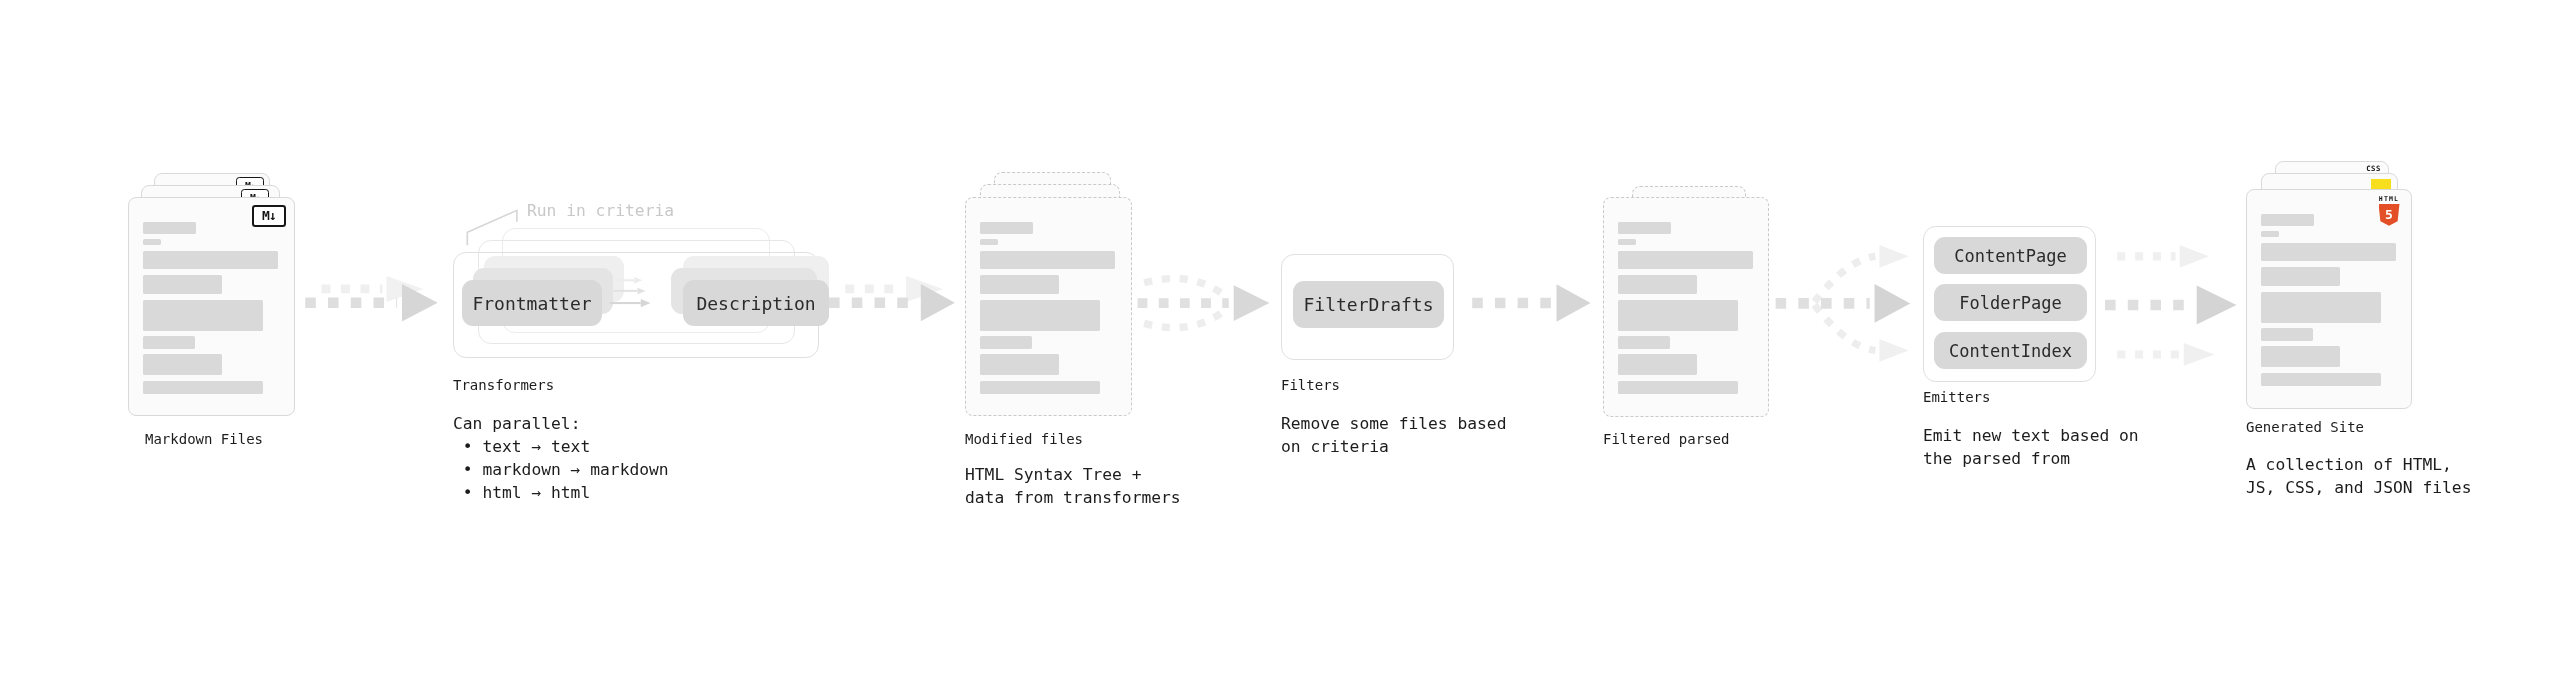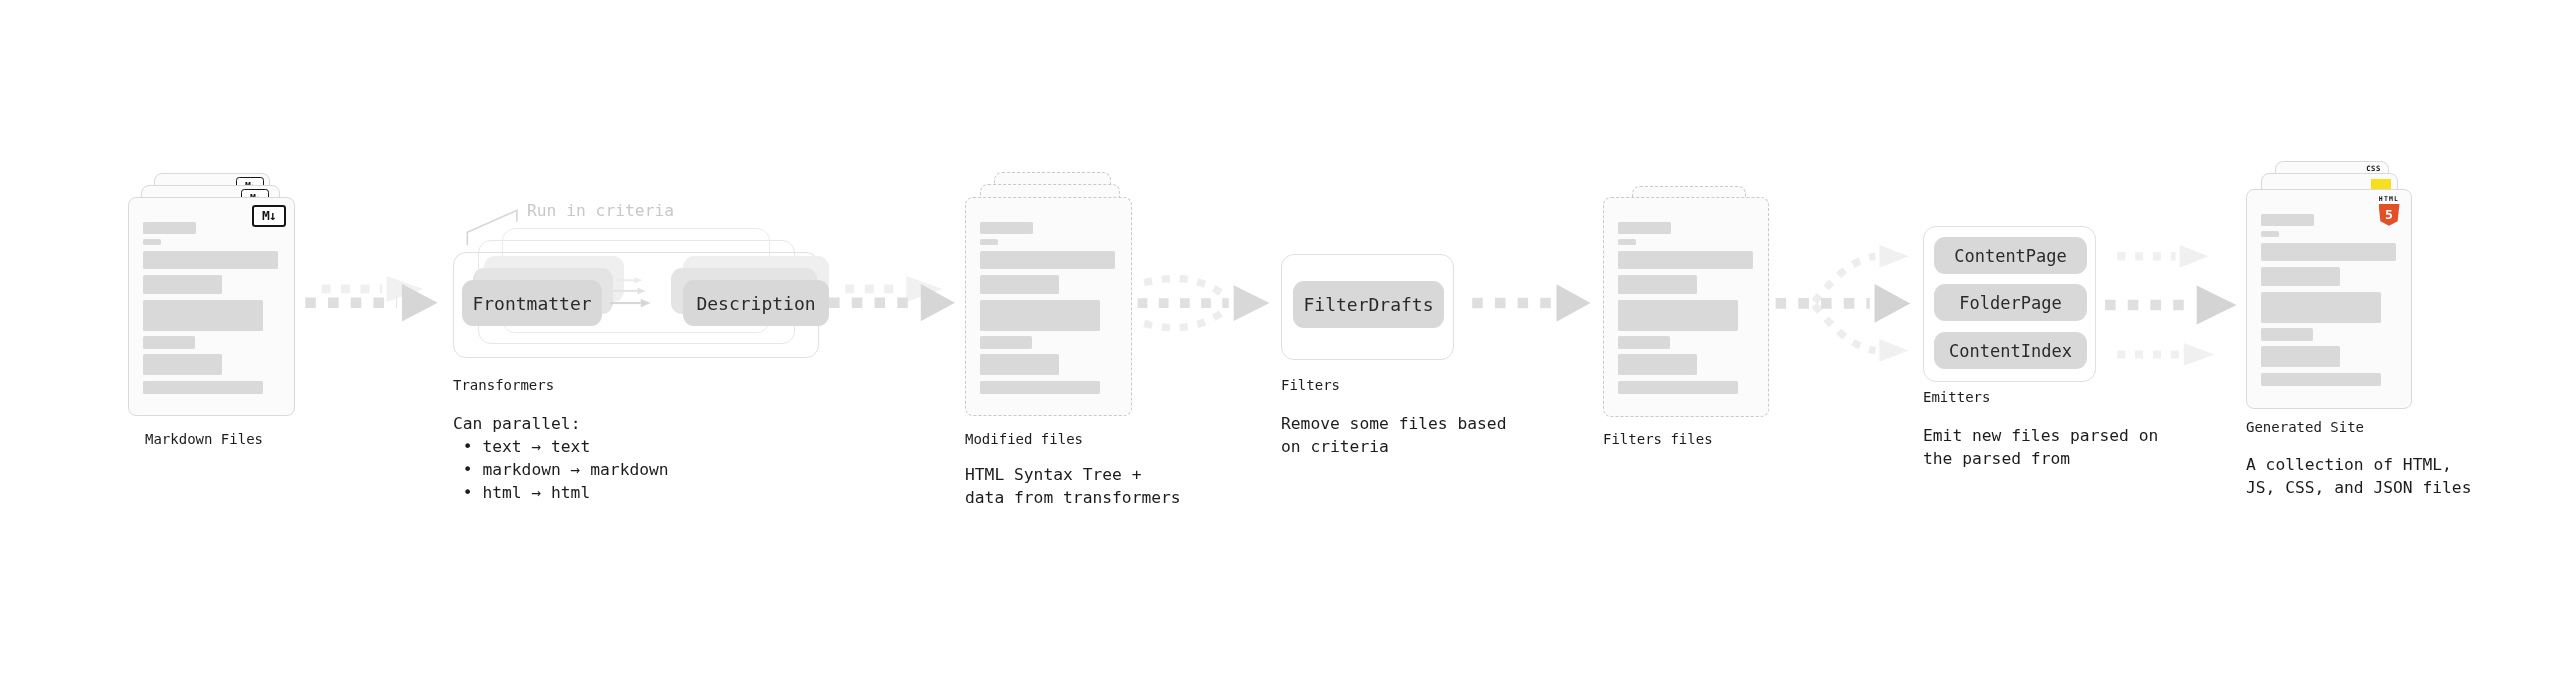--- a/index.html
+++ b/index.html
@@ -188,40 +188,40 @@
           <div class="bar" style="width: 53px; height: 12.2px;"></div>
           <div class="bar" style="width: 18px; height: 5.7px;"></div>
           <div class="bar" style="width: 135px; height: 18px;"></div>
           <div class="bar" style="width: 79px; height: 19.5px;"></div>
           <div class="bar" style="width: 120px; height: 31px;"></div>
           <div class="bar" style="width: 52px; height: 12.2px;"></div>
           <div class="bar" style="width: 79px; height: 21px;"></div>
           <div class="bar" style="width: 120px; height: 13px;"></div>
         </div>
     </div>
-    <div class="title" style="left:1603px;top:431px;">Filters files</div>
+    <div class="title" style="left:1603px;top:431px;">Filtered parsed</div>
   </div>
 
   <svg class="abs" style="left:1774px;top:232px;" width="146" height="146" viewBox="0 0 180 180">
     <path d="M 50,86 Q 90,34 125,30" fill="none" stroke="#ededed" stroke-width="9" stroke-dasharray="10 12"></path>
     <polygon points="130,16 130,44 166,30" fill="#f0f0f0"></polygon>
     <path d="M 50,90 Q 90,142 125,146" fill="none" stroke="#ededed" stroke-width="9" stroke-dasharray="10 12"></path>
     <polygon points="130,132 130,160 166,146" fill="#f0f0f0"></polygon>
     <line x1="2" y1="88" x2="118" y2="88" stroke="#dfdfdf" stroke-width="13" stroke-dasharray="13 15"></line>
     <polygon points="124,64 124,112 168,88" fill="#d4d4d4"></polygon>
   </svg>
 
   <div>
     <div class="frame" style="left:1923px;top:226px;width:173px;height:156px;"></div>
     <div class="node em" style="left:1934px;top:237px;width:153px;height:37px;">ContentPage</div>
     <div class="node em" style="left:1934px;top:284px;width:153px;height:37px;">FolderPage</div>
     <div class="node em" style="left:1934px;top:332px;width:153px;height:37px;">ContentIndex</div>
     <div class="title" style="left:1923px;top:389px;">Emitters</div>
     <div class="desc" style="left:1923px;top:424px;">
-      <div>Emit new files parsed on</div>
+      <div>Emit new text based on</div>
       <div>the parsed from</div>
     </div>
   </div>
 
   <svg class="abs" style="left:2101px;top:236px;" width="146" height="138" viewBox="0 0 180 170">
     <line x1="20" y1="25" x2="92" y2="25" stroke="#f0f0f0" stroke-width="10" stroke-dasharray="10 12"></line>
     <polygon points="97,11 97,39 133,25" fill="#f0f0f0"></polygon>
     <line x1="5" y1="85" x2="112" y2="85" stroke="#dfdfdf" stroke-width="13" stroke-dasharray="13 15"></line>
     <polygon points="118,61 118,109 167,85" fill="#d4d4d4"></polygon>
     <line x1="20" y1="146" x2="97" y2="146" stroke="#f0f0f0" stroke-width="10" stroke-dasharray="10 12"></line>

